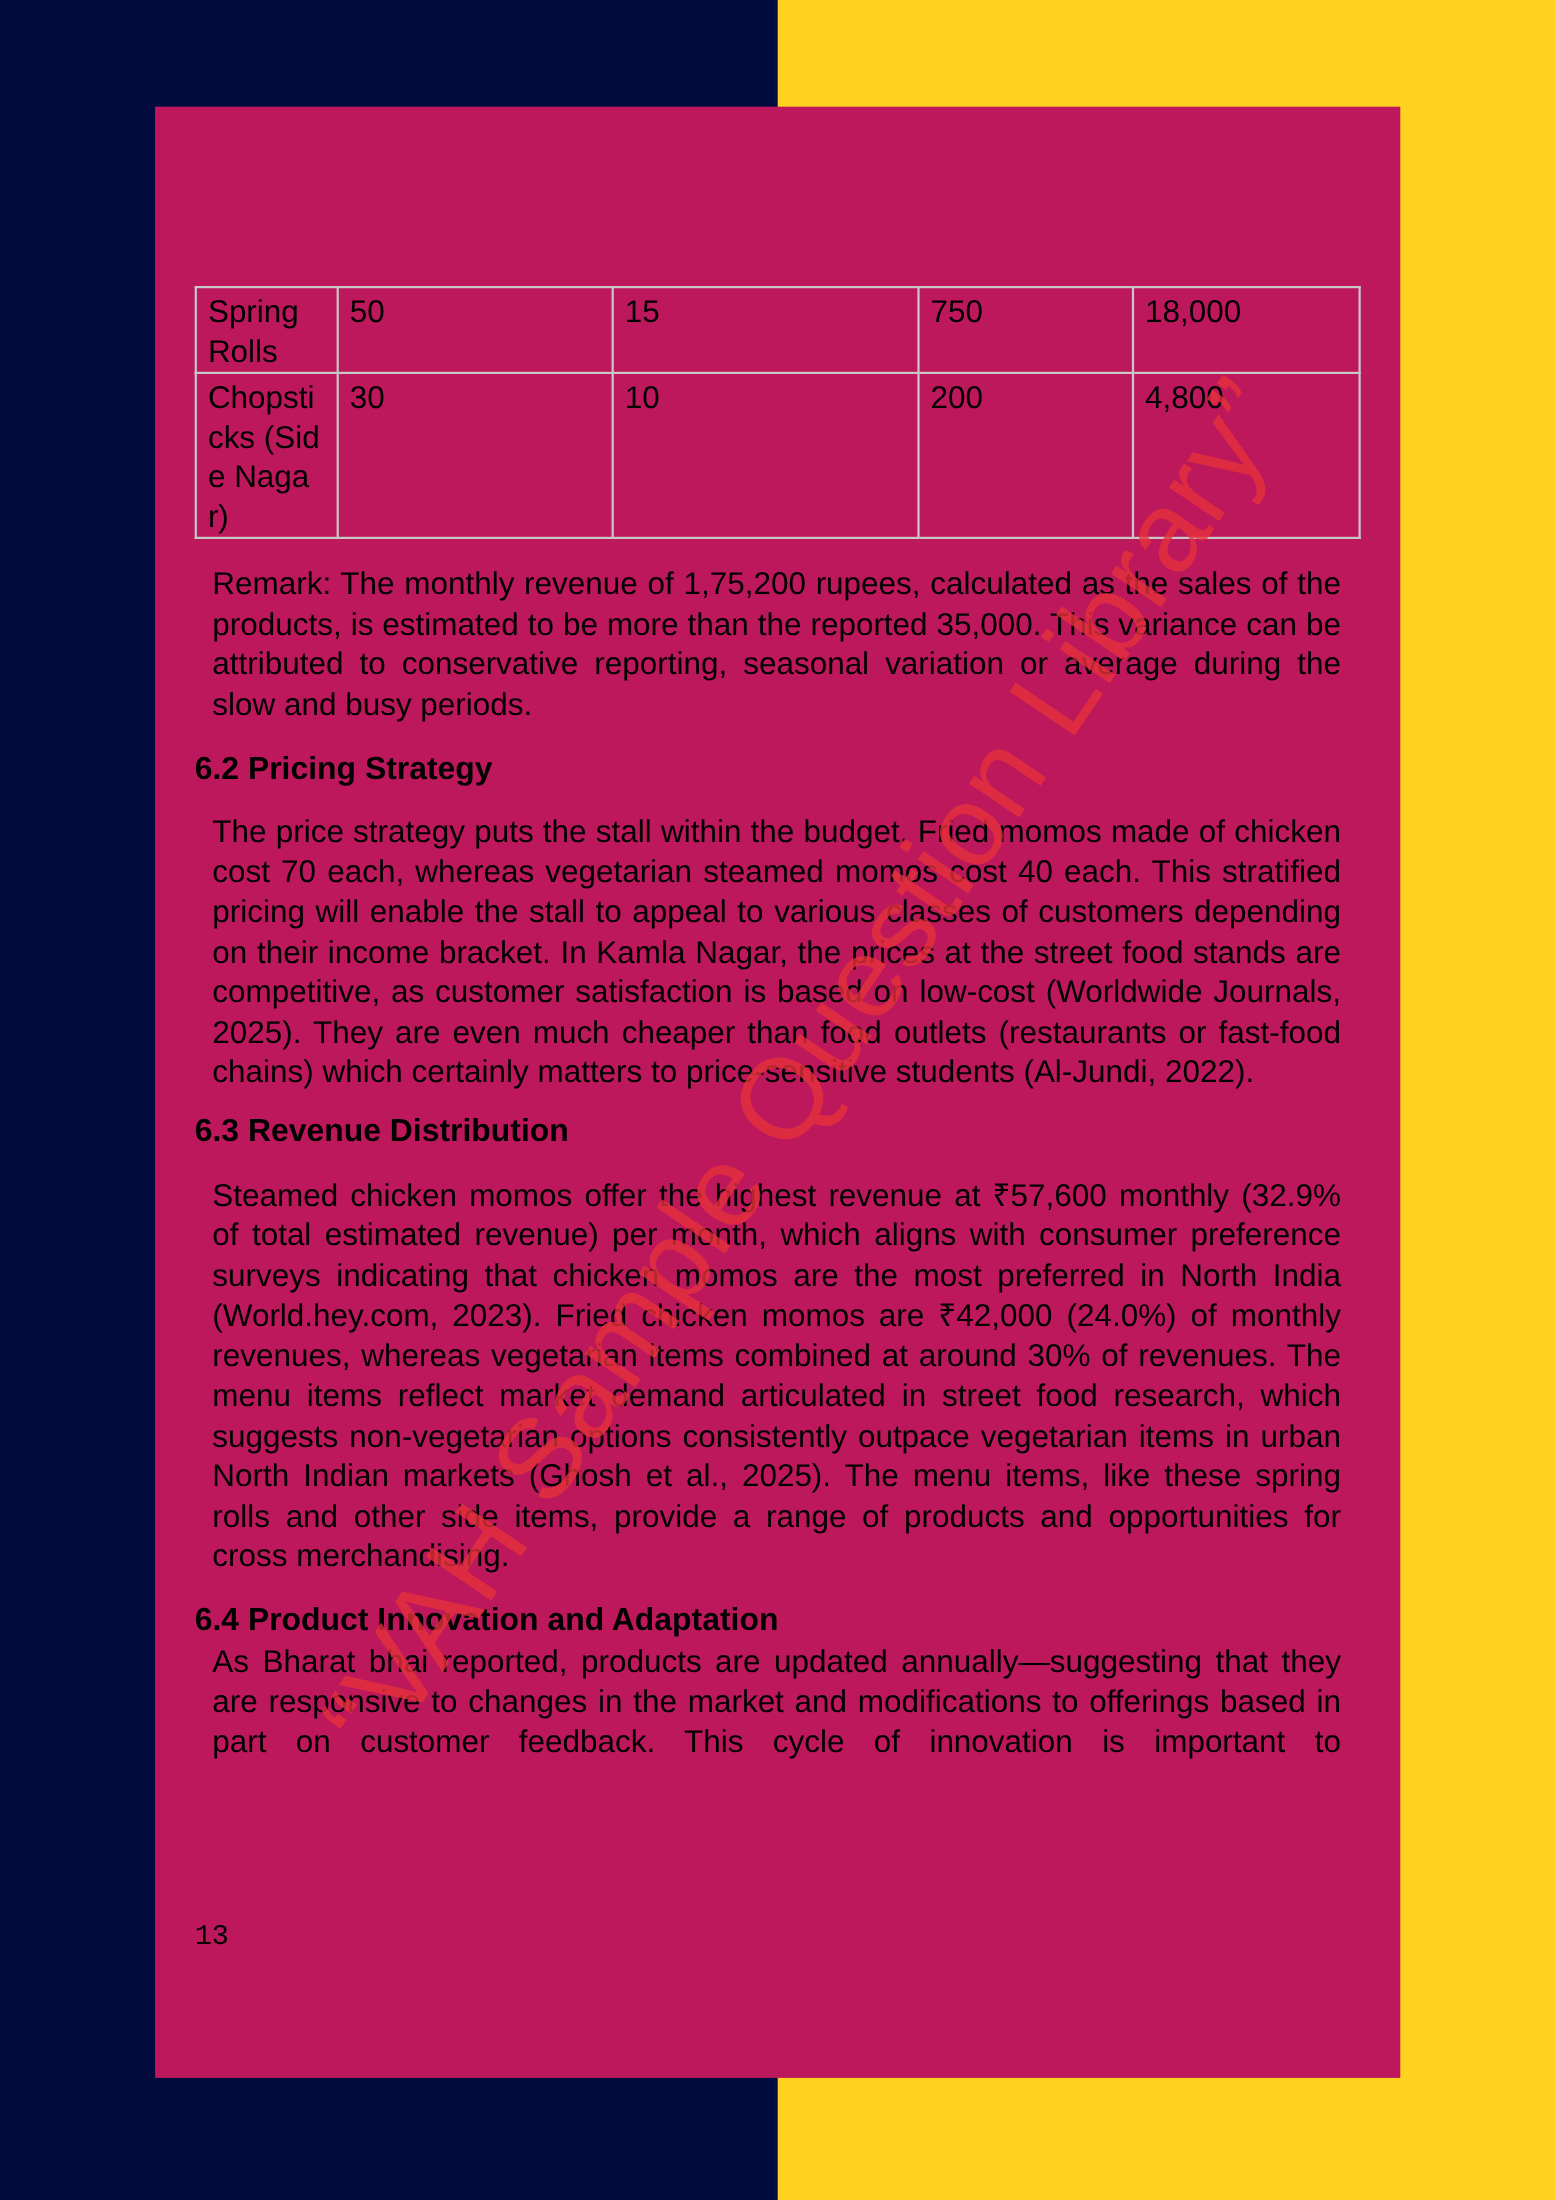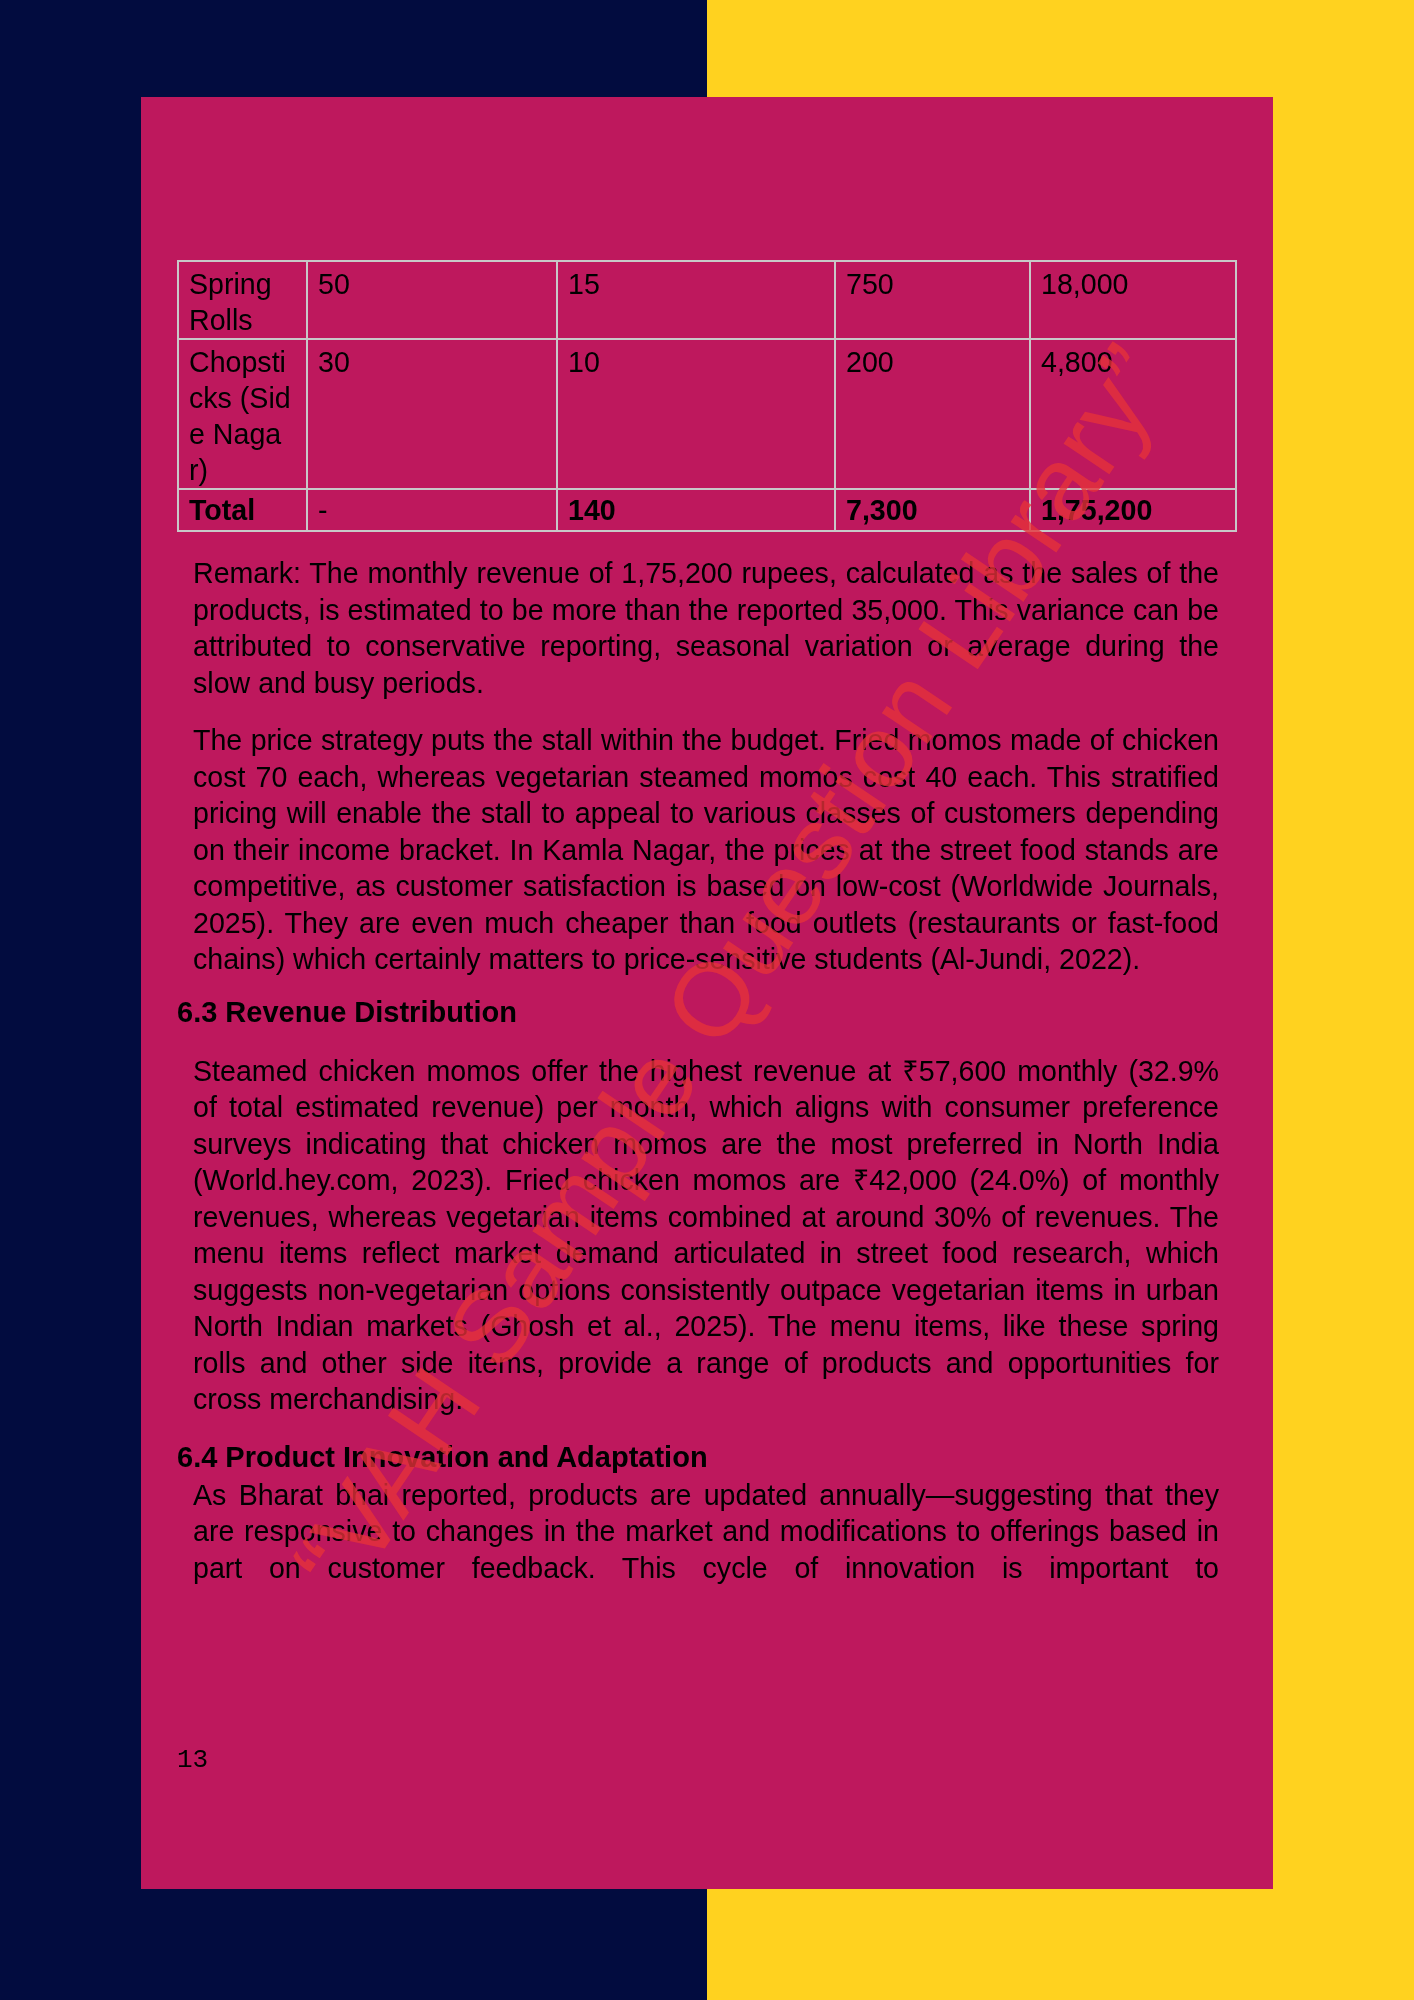--- a/index.html
+++ b/index.html
@@ -87,32 +87,26 @@
           <td>750</td>
           <td>18,000</td>
         </tr>
         <tr>
           <td style="word-break: break-all;">Chopsticks (Side Nagar)</td>
           <td>30</td>
           <td>10</td>
           <td>200</td>
           <td>4,800</td>
         </tr>
-        <tr class="total">
-          <td>Total</td>
-          <td style="font-weight: normal;">-</td>
-          <td>140</td>
-          <td>7,300</td>
-          <td>1,75,200</td>
-        </tr>
       </tbody>
     </table>
 
     <p class="body remark">Remark: The monthly revenue of 1,75,200 rupees, calculated as the sales of the products, is estimated to be more than the reported 35,000. This variance can be attributed to conservative reporting, seasonal variation or average during the slow and busy periods.</p>
 
+    <h2 class="h62">6.2 Pricing Strategy</h2>
     <p class="body p62">The price strategy puts the stall within the budget. Fried momos made of chicken cost 70 each, whereas vegetarian steamed momos cost 40 each. This stratified pricing will enable the stall to appeal to various classes of customers depending on their income bracket. In Kamla Nagar, the prices at the street food stands are competitive, as customer satisfaction is based on low-cost (Worldwide Journals, 2025). They are even much cheaper than food outlets (restaurants or fast-food chains) which certainly matters to price-sensitive students (Al-Jundi, 2022).</p>
 
     <h2 class="h63">6.3 Revenue Distribution</h2>
     <p class="body p63">Steamed chicken momos offer the highest revenue at ₹57,600 monthly (32.9% of total estimated revenue) per month, which aligns with consumer preference surveys indicating that chicken momos are the most preferred in North India (World.hey.com, 2023). Fried chicken momos are ₹42,000 (24.0%) of monthly revenues, whereas vegetarian items combined at around 30% of revenues. The menu items reflect market demand articulated in street food research, which suggests non-vegetarian options consistently outpace vegetarian items in urban North Indian markets (Ghosh et al., 2025). The menu items, like these spring rolls and other side items, provide a range of products and opportunities for cross merchandising.</p>
 
     <h2 class="h64">6.4 Product Innovation and Adaptation</h2>
     <p class="body p64" style="text-align-last: justify;">As Bharat bhai reported, products are updated annually—suggesting that they are responsive to changes in the market and modifications to offerings based in part on customer feedback. This cycle of innovation is important to</p>
   </div>
 
   <div class="page-number">13</div>

